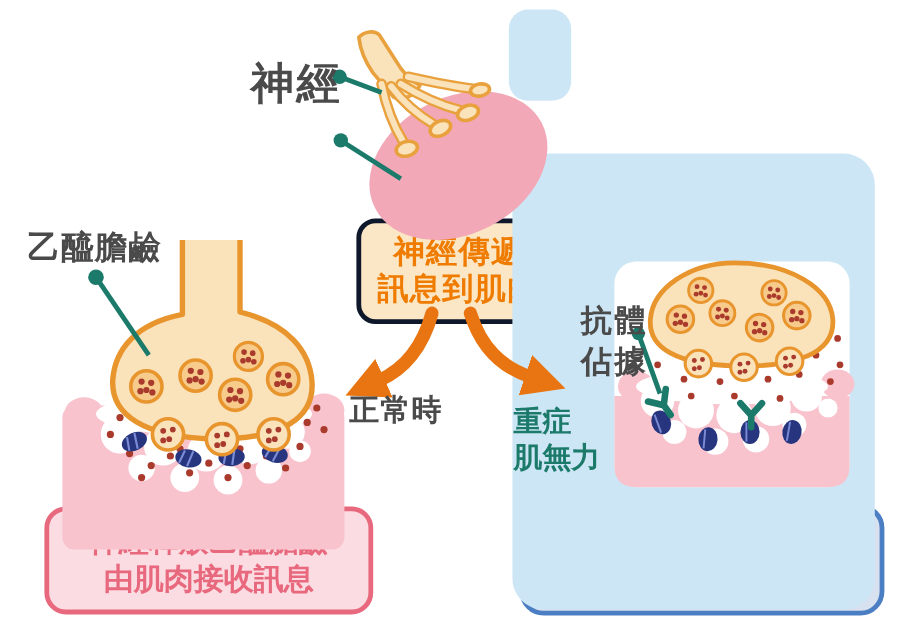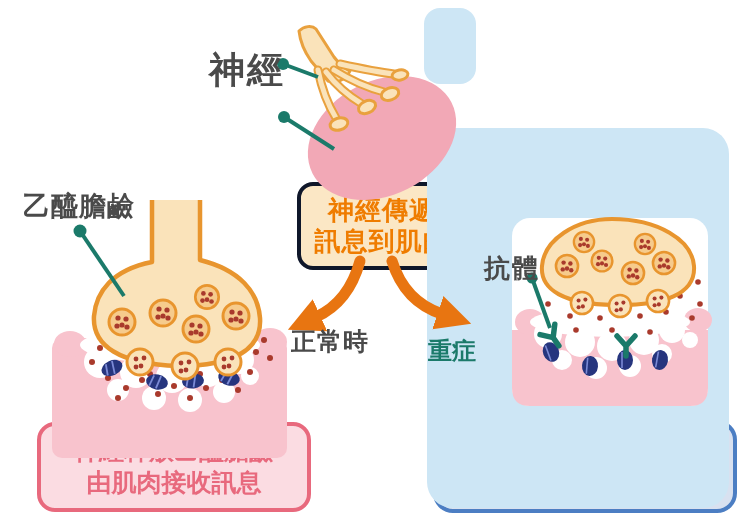--- a/index.html
+++ b/index.html
@@ -263,26 +263,28 @@
 
   <div id="center-box" class="abs">
     <div>神經傳遞</div>
     <div>訊息到肌肉</div>
   </div>
 
   <div id="normal-label" class="abs txt">正常時</div>
 
   <div id="mg-state-label" class="abs txt">
     <div>重症</div>
+    <div>肌無力</div>
   </div>
 
   <div id="mg-banner" class="abs">重症肌無力</div>
 
   <div id="antibody-label" class="abs txt">
     <div>抗體</div>
+    <div>佔據</div>
   </div>
 
   <div id="left-caption" class="abs">
     <div>神經釋放乙醯膽鹼</div>
     <div>由肌肉接收訊息</div>
   </div>
 
   <div id="right-caption" class="abs">
     <div>抗體佔據訊息接收處</div>
     <div>無法傳遞訊息</div>

